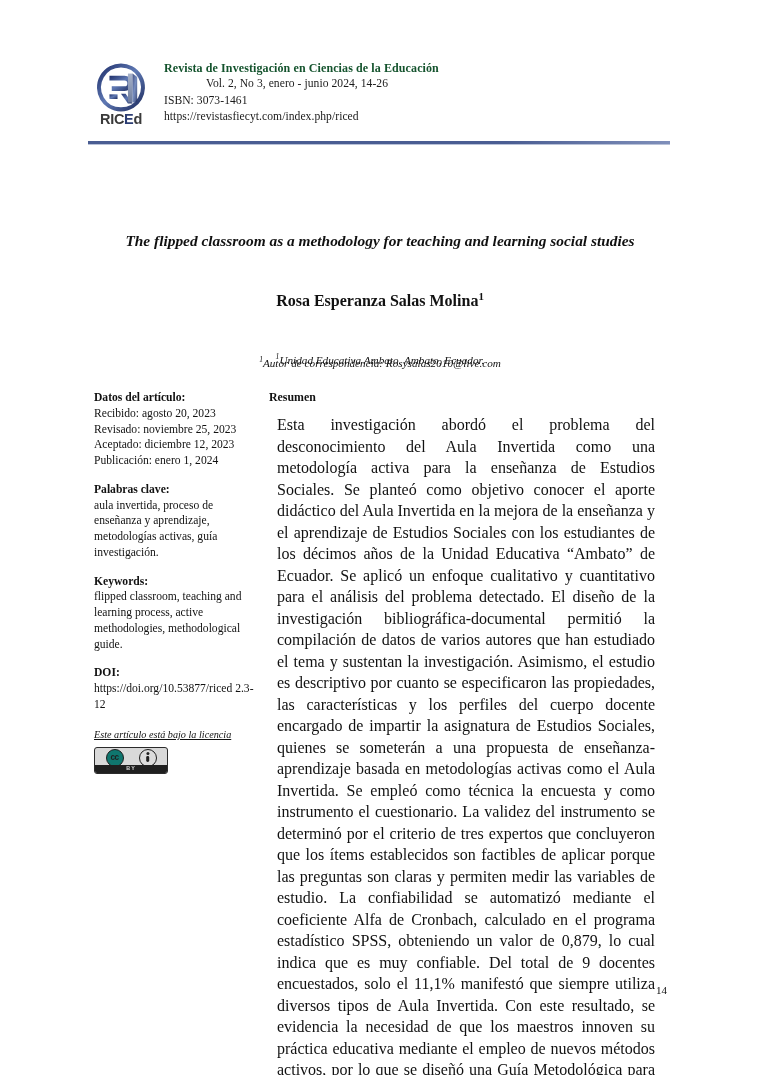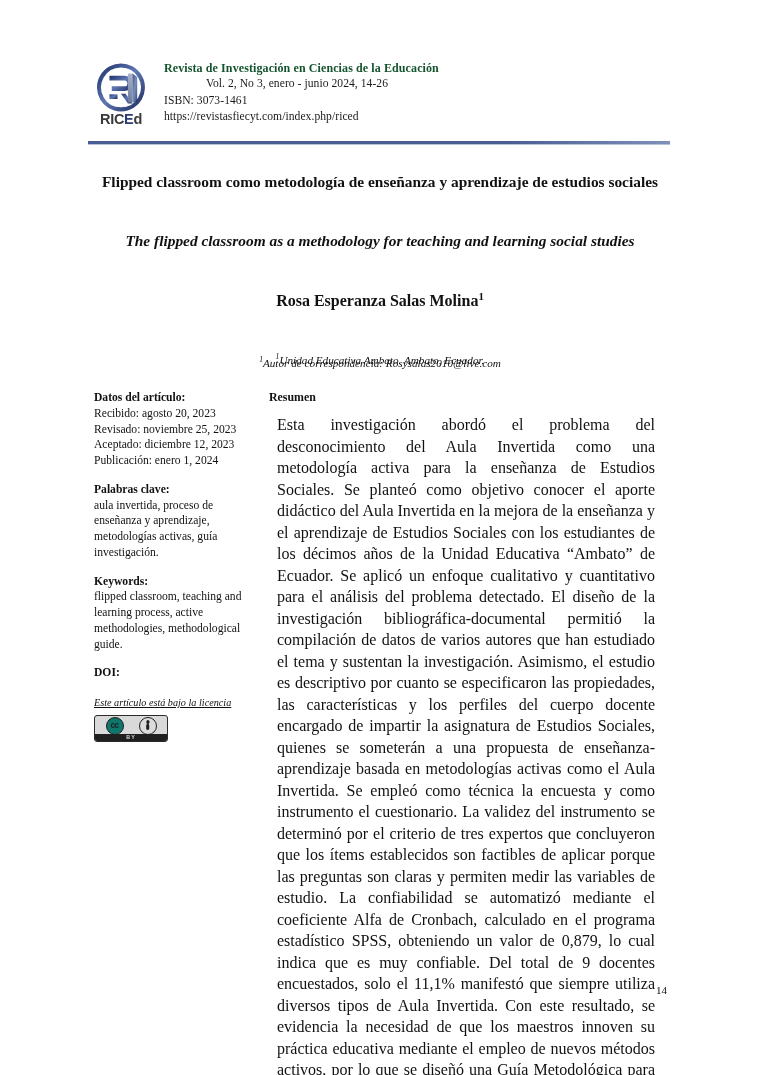--- a/index.html
+++ b/index.html
@@ -305,21 +305,20 @@
       <div class="journal-title">Revista de Investigación en Ciencias de la Educación</div>
       <div class="journal-line first">Vol. 2, No 3, enero - junio 2024, 14-26</div>
       <div class="journal-line">ISBN: 3073-1461</div>
       <div class="journal-line">https://revistasfiecyt.com/index.php/riced</div>
     </div>
   </div>
 
   <div class="rule"></div>
   <div class="rule-shadow"></div>
 
-  <div class="title-es">Flipped classroom como metodología de enseñanza y aprendizaje de estudios sociales</div>
   <div class="title-en">The flipped classroom as a methodology for teaching and learning social studies</div>
 
   <div class="author"><span>Rosa Esperanza Salas Molina</span><sup>1</sup></div>
   <div class="affiliation"><sup>1</sup><span>Unidad Educativa Ambato. Ambato, Ecuador.</span></div>
   <div class="correspondence"><sup>1</sup><span>Autor de correspondencia: Rosysalas2010@live.com</span></div>
 
   <div class="sidebar">
     <p class="sb-head">Datos del artículo:</p>
     <p class="sb-body">Recibido: agosto 20, 2023</p>
     <p class="sb-body">Revisado: noviembre 25, 2023</p>
@@ -332,20 +331,21 @@
     <p class="sb-body">aula invertida, proceso de enseñanza y aprendizaje, metodologías activas, guía investigación.</p>
 
     <div class="sb-gap"></div>
 
     <p class="sb-head">Keywords:</p>
     <p class="sb-body">flipped classroom, teaching and learning process, active methodologies, methodological guide.</p>
 
     <div class="sb-gap"></div>
 
     <p class="sb-head">DOI:</p>
+    <p class="sb-body">https://doi.org/10.53877/riced 2.3-12</p>
 
     <div class="sb-gap"></div>
 
     <span class="license-note">Este artículo está bajo la licencia</span>
 
     <div class="cc-badge">
       <div class="icons">
         <div class="cc-circle">cc</div>
         <div class="cc-person"></div>
       </div>

